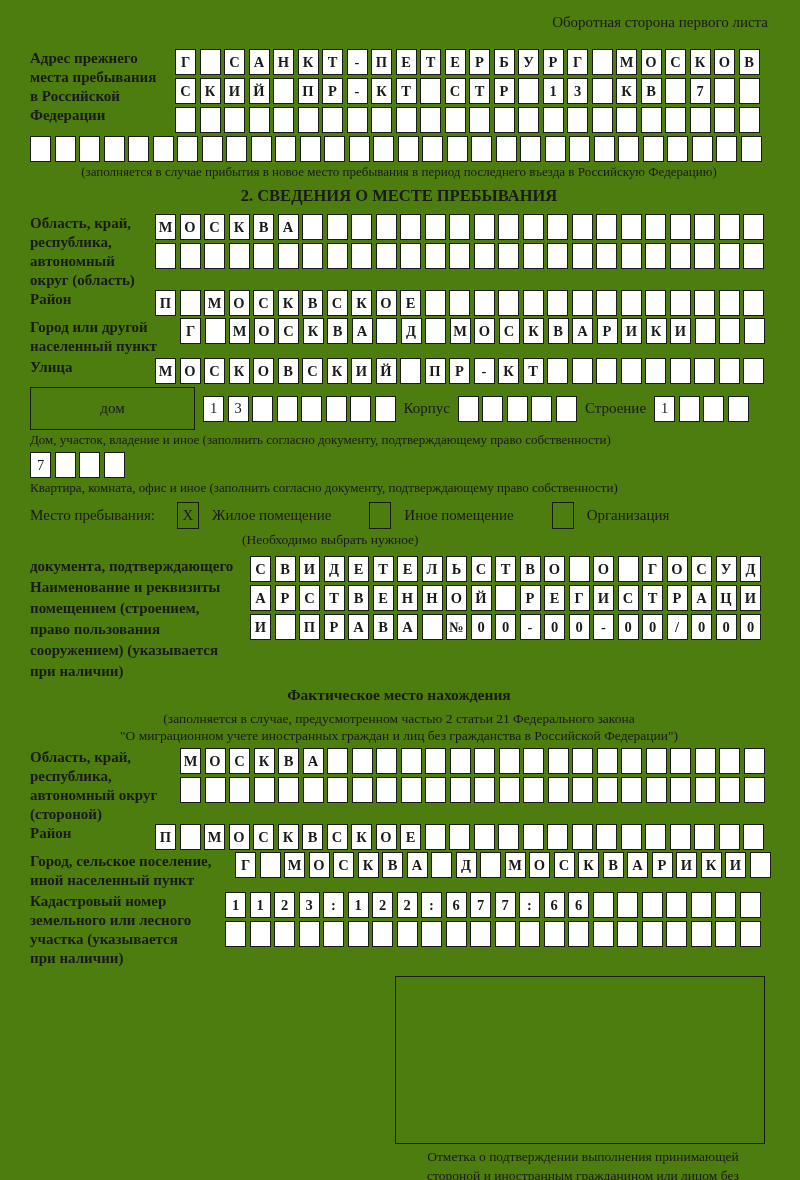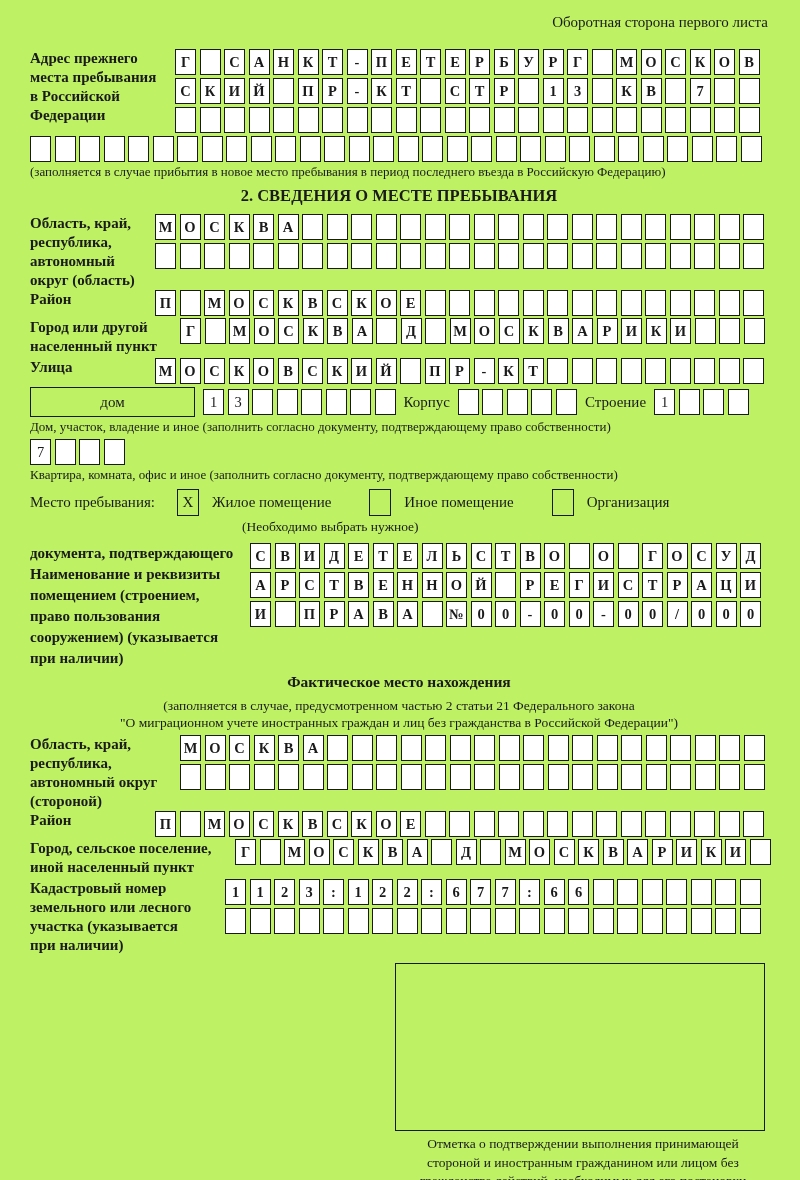--- a/index.html
+++ b/index.html
@@ -1,41 +1,41 @@
 <!DOCTYPE html>
 <html style="--ink: #1a1a1a;"><head>
 <meta charset="utf-8">
 <style>
   :root { --ink:#1a1a1a; }
   * { margin:0; padding:0; box-sizing:border-box; }
   body { background:#fff; }
   .page {
-    width:800px; height:1180px; background:#bef264; color:var(--ink);
+    width:800px; height:1180px; background:#4d7c0f; color:var(--ink);
     font-family:"Liberation Serif", serif;
     padding:14px 32px 0 30px; position:relative; overflow:hidden;
   }
   .header-note { text-align:right; font-size:15px; margin-bottom:18px; }
   .block { display:flex; align-items:flex-start;font-weight:bold; }
   .lbl { font-size:15px; line-height:19px; flex:none; }
   .lbl-tall { line-height:21px; }
   .rows { display:flex; flex-direction:column; gap:3px; }
   .cell-row { display:flex; gap:3.5px; }
   .cell {
     flex:none; width:21px; height:26px; border:1.5px solid var(--ink);
     display:flex; align-items:center; justify-content:center;
     font-size:14.5px; background:#fff;
   }
   .caption { font-size:13px; line-height:16px; }
-  .center { }
+  .center { text-align:center; }
   .sec-title { font-weight:bold; font-size:16.5px; text-align:center; margin:6px 0 8px; }
   .sub-title { font-weight:bold; font-size:15.5px; text-align:center; margin:4px 0 6px; }
   .note { font-size:13.5px; line-height:17px; text-align:center; }
   .inline-row { display:flex; align-items:center; margin-top:3px; }
   .wide-box {
-    height:30px; border:1.5px solid var(--ink); display:flex; align-items:center;
+    height:43px; border:1.5px solid var(--ink); display:flex; align-items:center;
     justify-content:center; font-size:15px; flex:none; margin-right:8px;
   }
   .inline-lbl { font-size:15px; margin:0 8px; flex:none; }
   .stay-row { display:flex; align-items:center; margin-top:6px; }
   .stay-label { font-size:15px; margin-right:22px; }
   .stay-options { display:inline-flex; align-items:center; }
   .checkbox {
     width:22px; height:27px; border:1.5px solid var(--ink); display:inline-flex;
     align-items:center; justify-content:center; font-size:15px; margin-right:13px; flex:none;
   }

